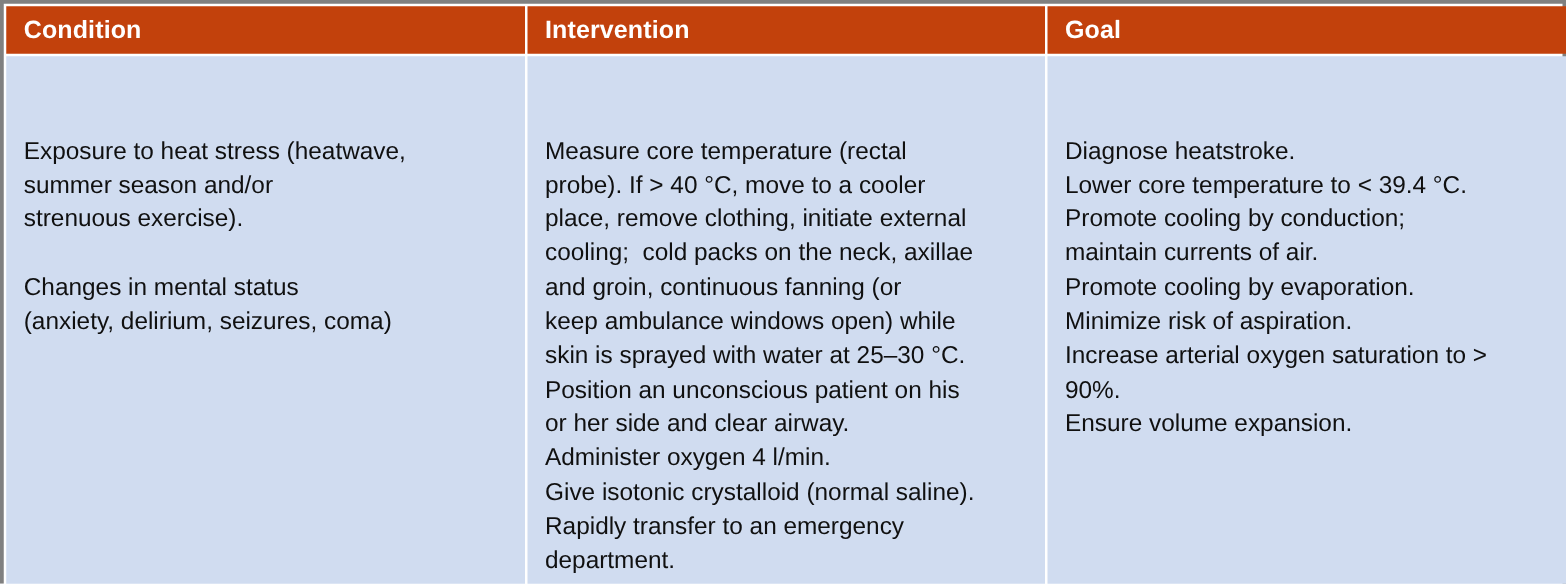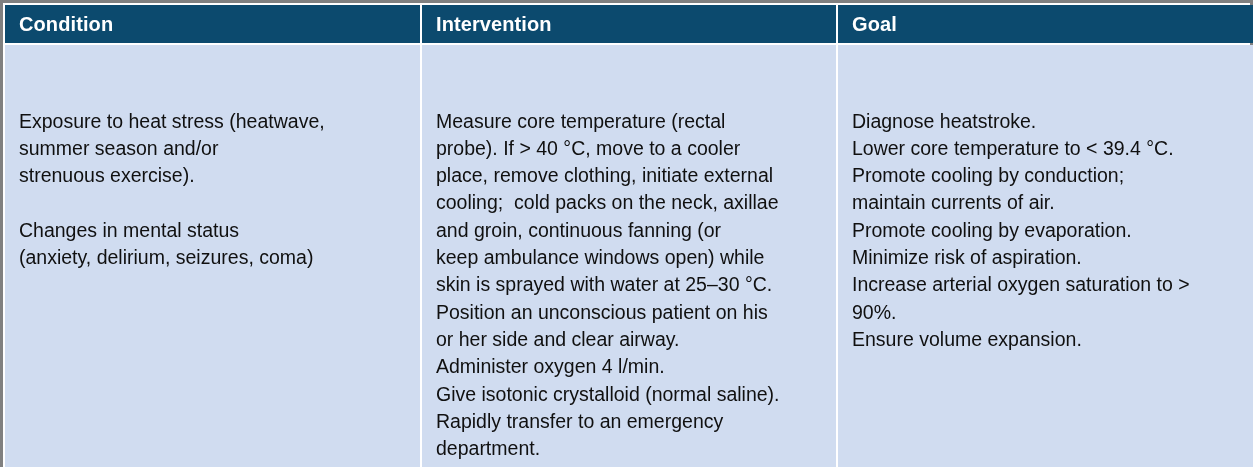--- a/index.html
+++ b/index.html
@@ -31,21 +31,21 @@
     border-collapse: separate;
     border-spacing: 2px 2px;
     table-layout: fixed;
   }
 
   col.c1 { width: 415px; }
   col.c2 { width: 414px; }
   col.c3 { width: 418px; }
 
   thead th {
-    background: #0c4a6e;
+    background: #c2410c;
     color: #ffffff;
     font-size: 20px;
     font-weight: bold;
     text-align: left;
     padding: 6px 0 6px 14px;
     height: 26px;
     vertical-align: middle;
     border: 0;
     letter-spacing: 0.1px;
   }

